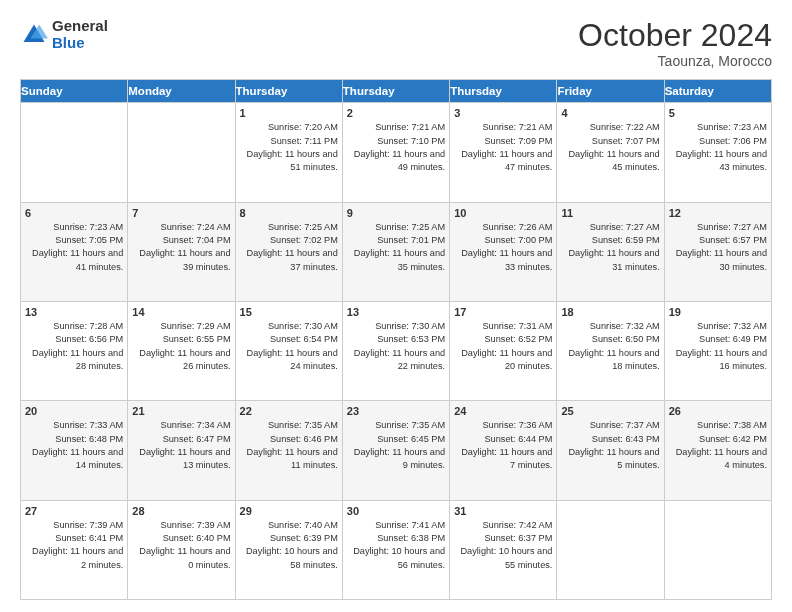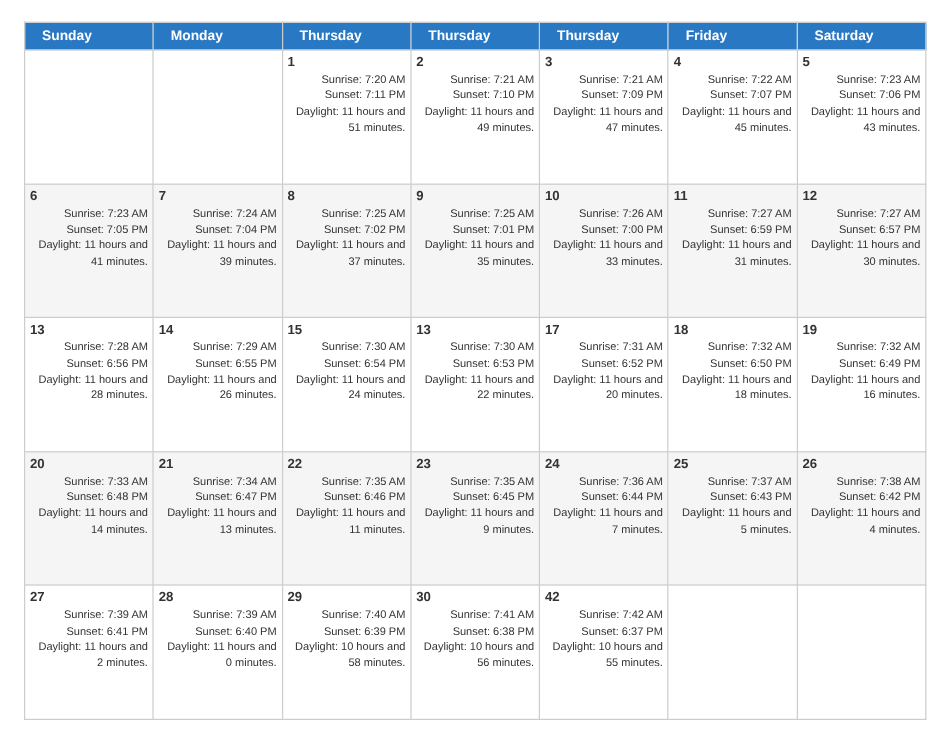--- a/index.html
+++ b/index.html
@@ -49,21 +49,21 @@
       flex: 1;
       border-collapse: collapse;
       width: 100%;
       table-layout: fixed;
     }
     .calendar thead tr th {
       background-color: #2878c3;
       color: #fff;
       font-size: 11.5px;
       font-weight: bold;
-      padding: 5px 14px;
+      padding: 5px 0;
       border: 1px solid #ccc;
       text-align: left;
     }
     .calendar tbody tr td {
       border: 1px solid #ccc;
       vertical-align: top;
       padding: 4px 4px 3px 4px;
       font-size: 9.2px;
       color: #333;
       height: 80px;
@@ -83,20 +83,36 @@
       text-align: right;
     }
     td.empty {
       background: #f9f9f9;
     }
   </style>
 </head>
 <body>
 
 <div class="page">
+  <div class="header">
+    <div class="logo">
+      <svg class="logo-icon" viewBox="0 0 32 32" xmlns="http://www.w3.org/2000/svg">
+        <polygon points="16,4 28,24 4,24" fill="#1a6bbf"></polygon>
+        <polygon points="22,4 32,20 12,20" fill="#4da6e8" opacity="0.7"></polygon>
+      </svg>
+      <div>
+        <div style="font-size:15px;font-weight:bold;color:#333;line-height:1.1;">General</div>
+        <div style="font-size:15px;font-weight:bold;color:#1a6bbf;line-height:1.1;">Blue</div>
+      </div>
+    </div>
+    <div class="title-block">
+      <div class="month-title">October 2024</div>
+      <div class="subtitle">Taounza, Morocco</div>
+    </div>
+  </div>
 
   <table class="calendar">
     <thead>
       <tr id="days-header">
           <th>Sunday</th>
           <th>Monday</th>
           <th>Thursday</th>
           <th>Thursday</th>
           <th>Thursday</th>
           <th>Friday</th>
@@ -229,21 +245,21 @@
           </td>
           <td>
             <span class="day-number">29</span>
             <div class="day-info">Sunrise: 7:40 AM<br>Sunset: 6:39 PM<br>Daylight: 10 hours and 58 minutes.</div>
           </td>
           <td>
             <span class="day-number">30</span>
             <div class="day-info">Sunrise: 7:41 AM<br>Sunset: 6:38 PM<br>Daylight: 10 hours and 56 minutes.</div>
           </td>
           <td>
-            <span class="day-number">42</span>
+            <span class="day-number">31</span>
             <div class="day-info">Sunrise: 7:42 AM<br>Sunset: 6:37 PM<br>Daylight: 10 hours and 55 minutes.</div>
           </td>
           <td class="empty"></td>
           <td class="empty"></td>
         </tr>
       </tbody>
   </table>
 </div>
 
 </body></html>

